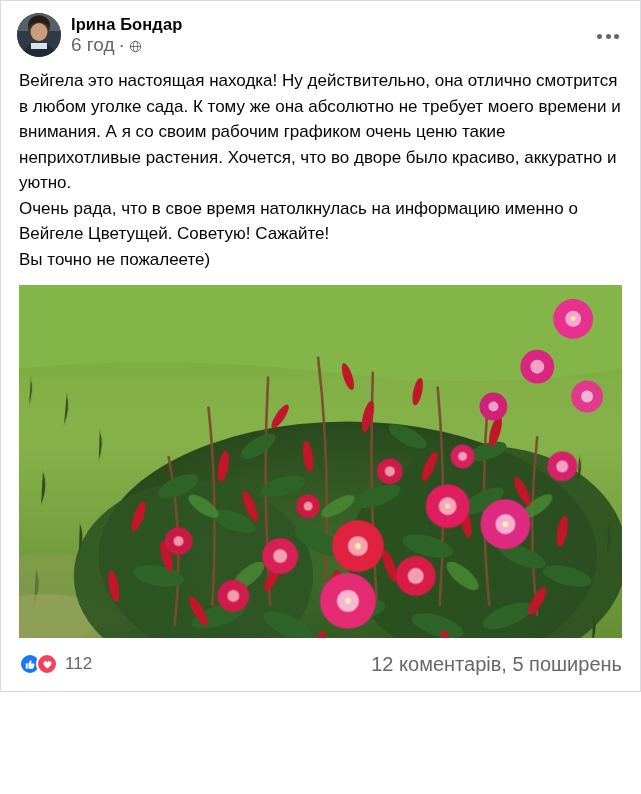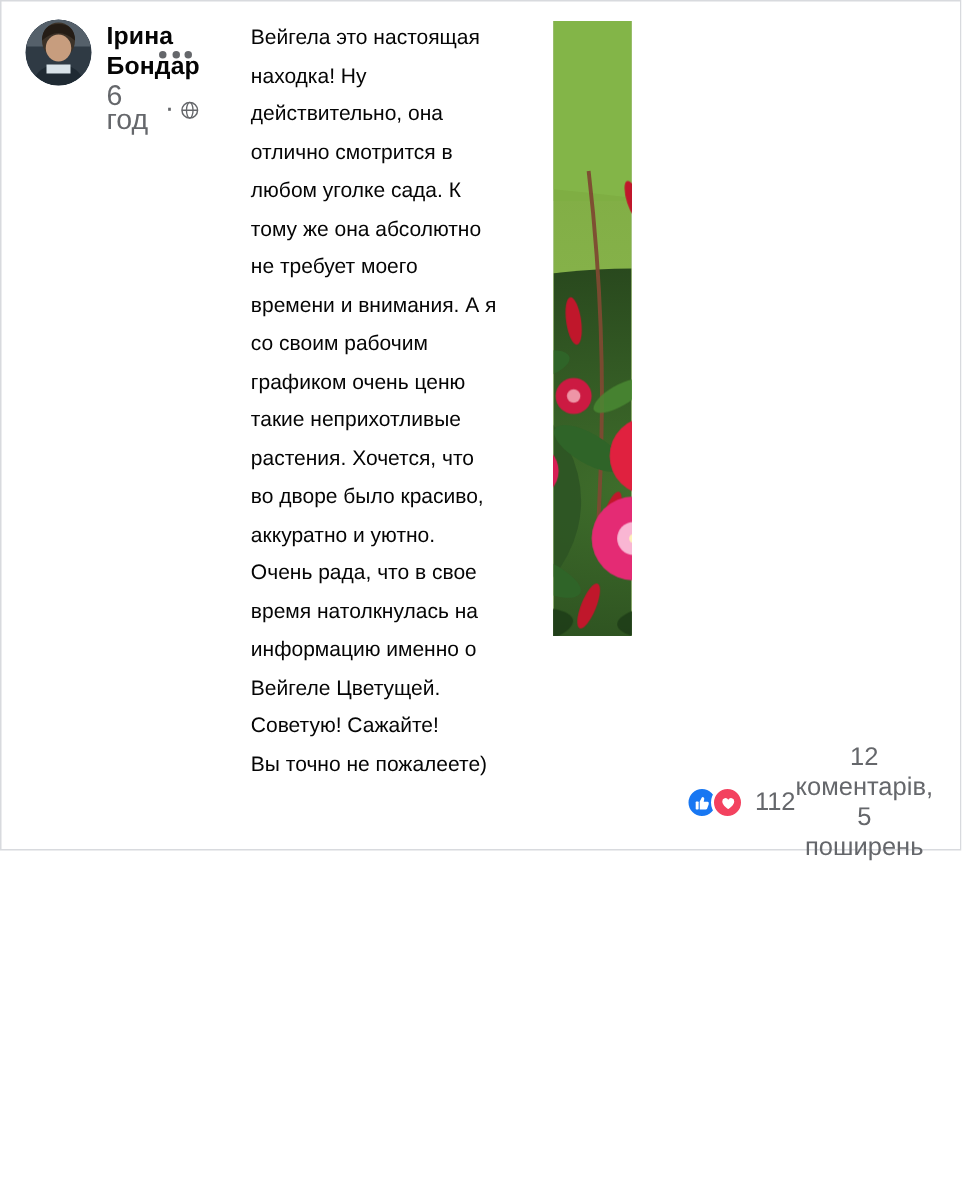--- a/index.html
+++ b/index.html
@@ -11,26 +11,26 @@
     width: 641px;
     height: 794px;
     font-family: "Liberation Sans", sans-serif;
     color: #050505;
     overflow: hidden;
   }
 
   .post-card {
     position: relative;
     width: 641px;
-    height: 567px;
+    height: 692px;
     box-sizing: border-box;
     background: #ffffff;
     border: 1px solid #d8dade;
     display: flex;
-    flex-direction: row;
+    flex-direction: column;
   }
 
   
   .post-header {
     display: flex;
     align-items: flex-start;
     padding: 12px 16px 0 16px;
     position: relative;
   }
   .avatar {
@@ -85,21 +85,21 @@
     width: 5px;
     height: 5px;
     border-radius: 50%;
     background: #65676b;
     display: block;
   }
 
   
   .post-text {
     padding: 11px 18px 0 18px;
-    font-size: 14px;
+    font-size: 17px;
     line-height: 25.5px;
     color: #050505;
     white-space: pre-wrap;
     word-wrap: break-word;
   }
 
   
   .post-image-wrap {
     margin: 13px 18px 0 18px;
     height: 410px;
@@ -141,21 +141,21 @@
     box-sizing: border-box;
   }
   .reaction-like { background: #1877f2; }
   .reaction-love { background: #f3425f; margin-left: -5px; }
   .reaction-count {
     font-size: 17px;
     color: #65676b;
     line-height: 20px;
   }
   .footer-right {
-    font-size: 17px;
+    font-size: 20px;
     color: #65676b;
     cursor: pointer;
   }
 </style>
 </head>
 <body>
 
 <div class="post-card">
 
   <div class="post-header">

